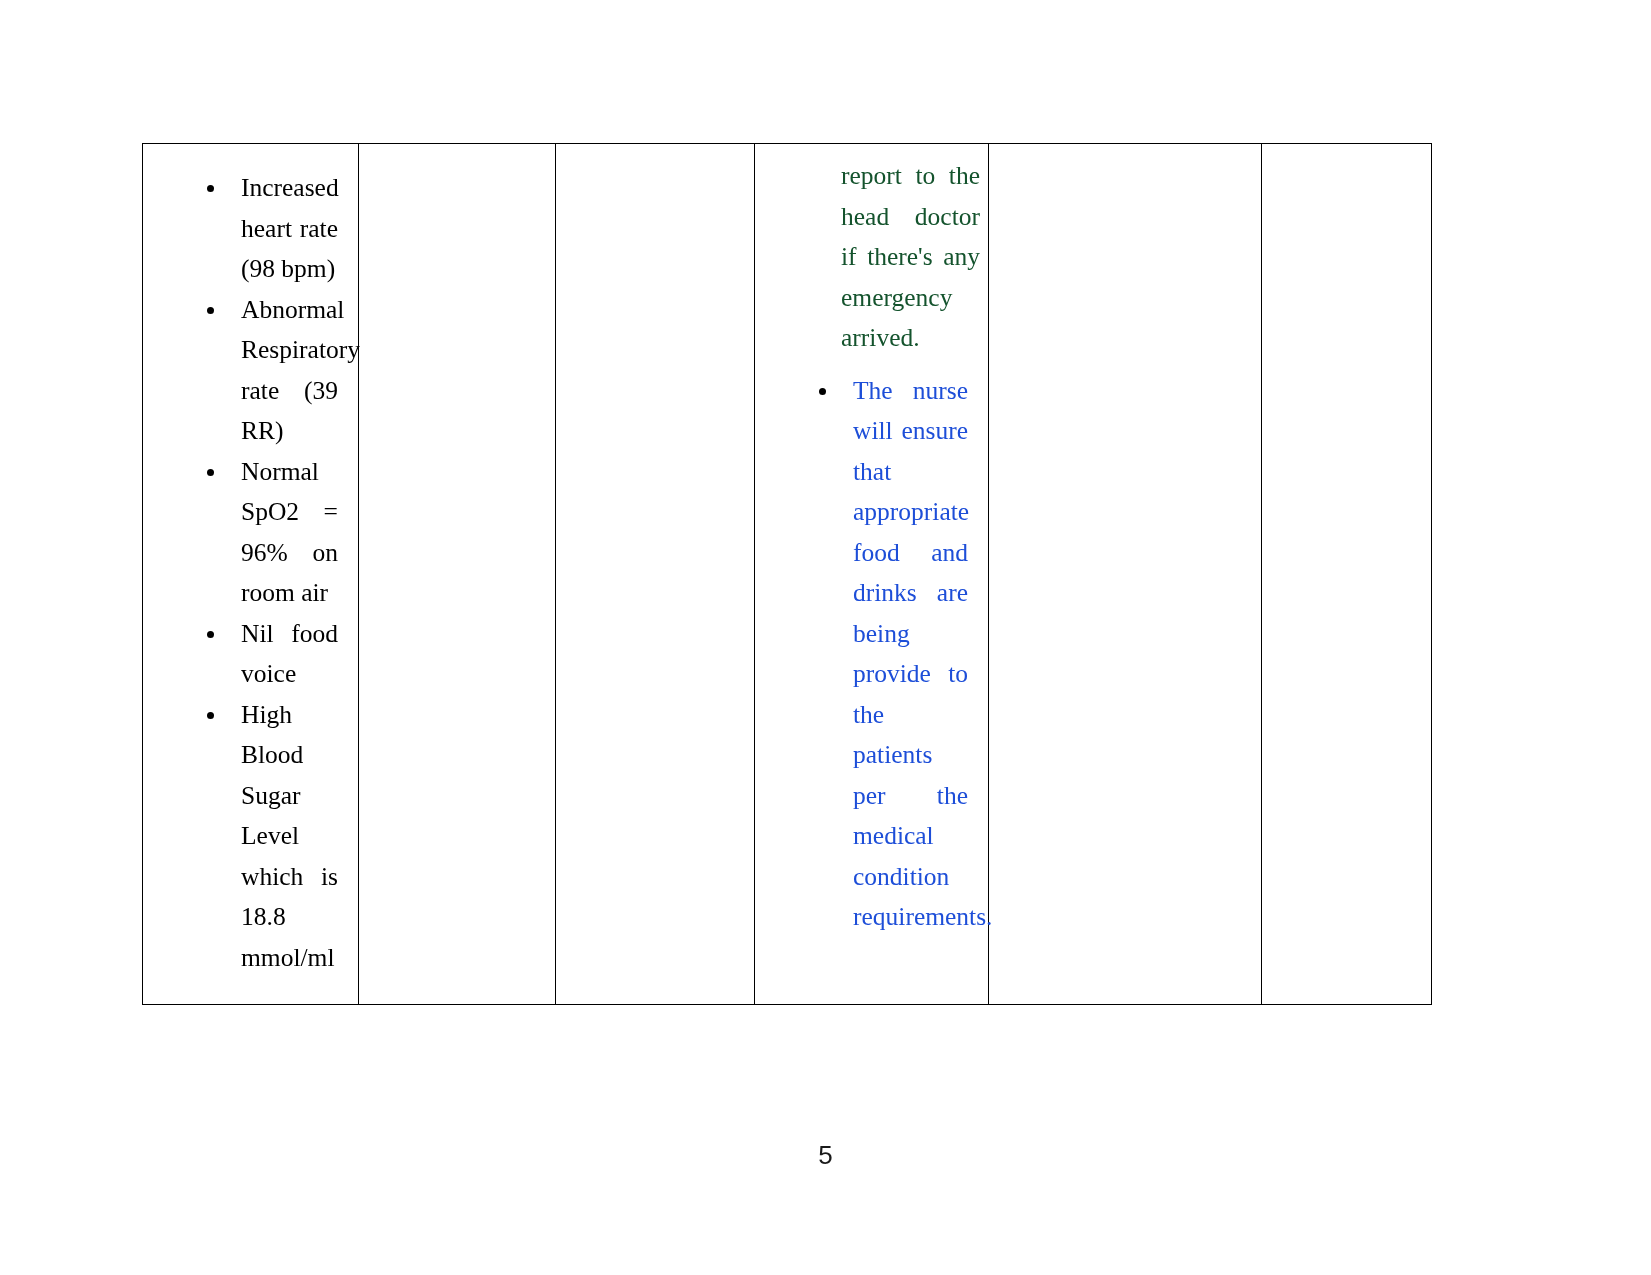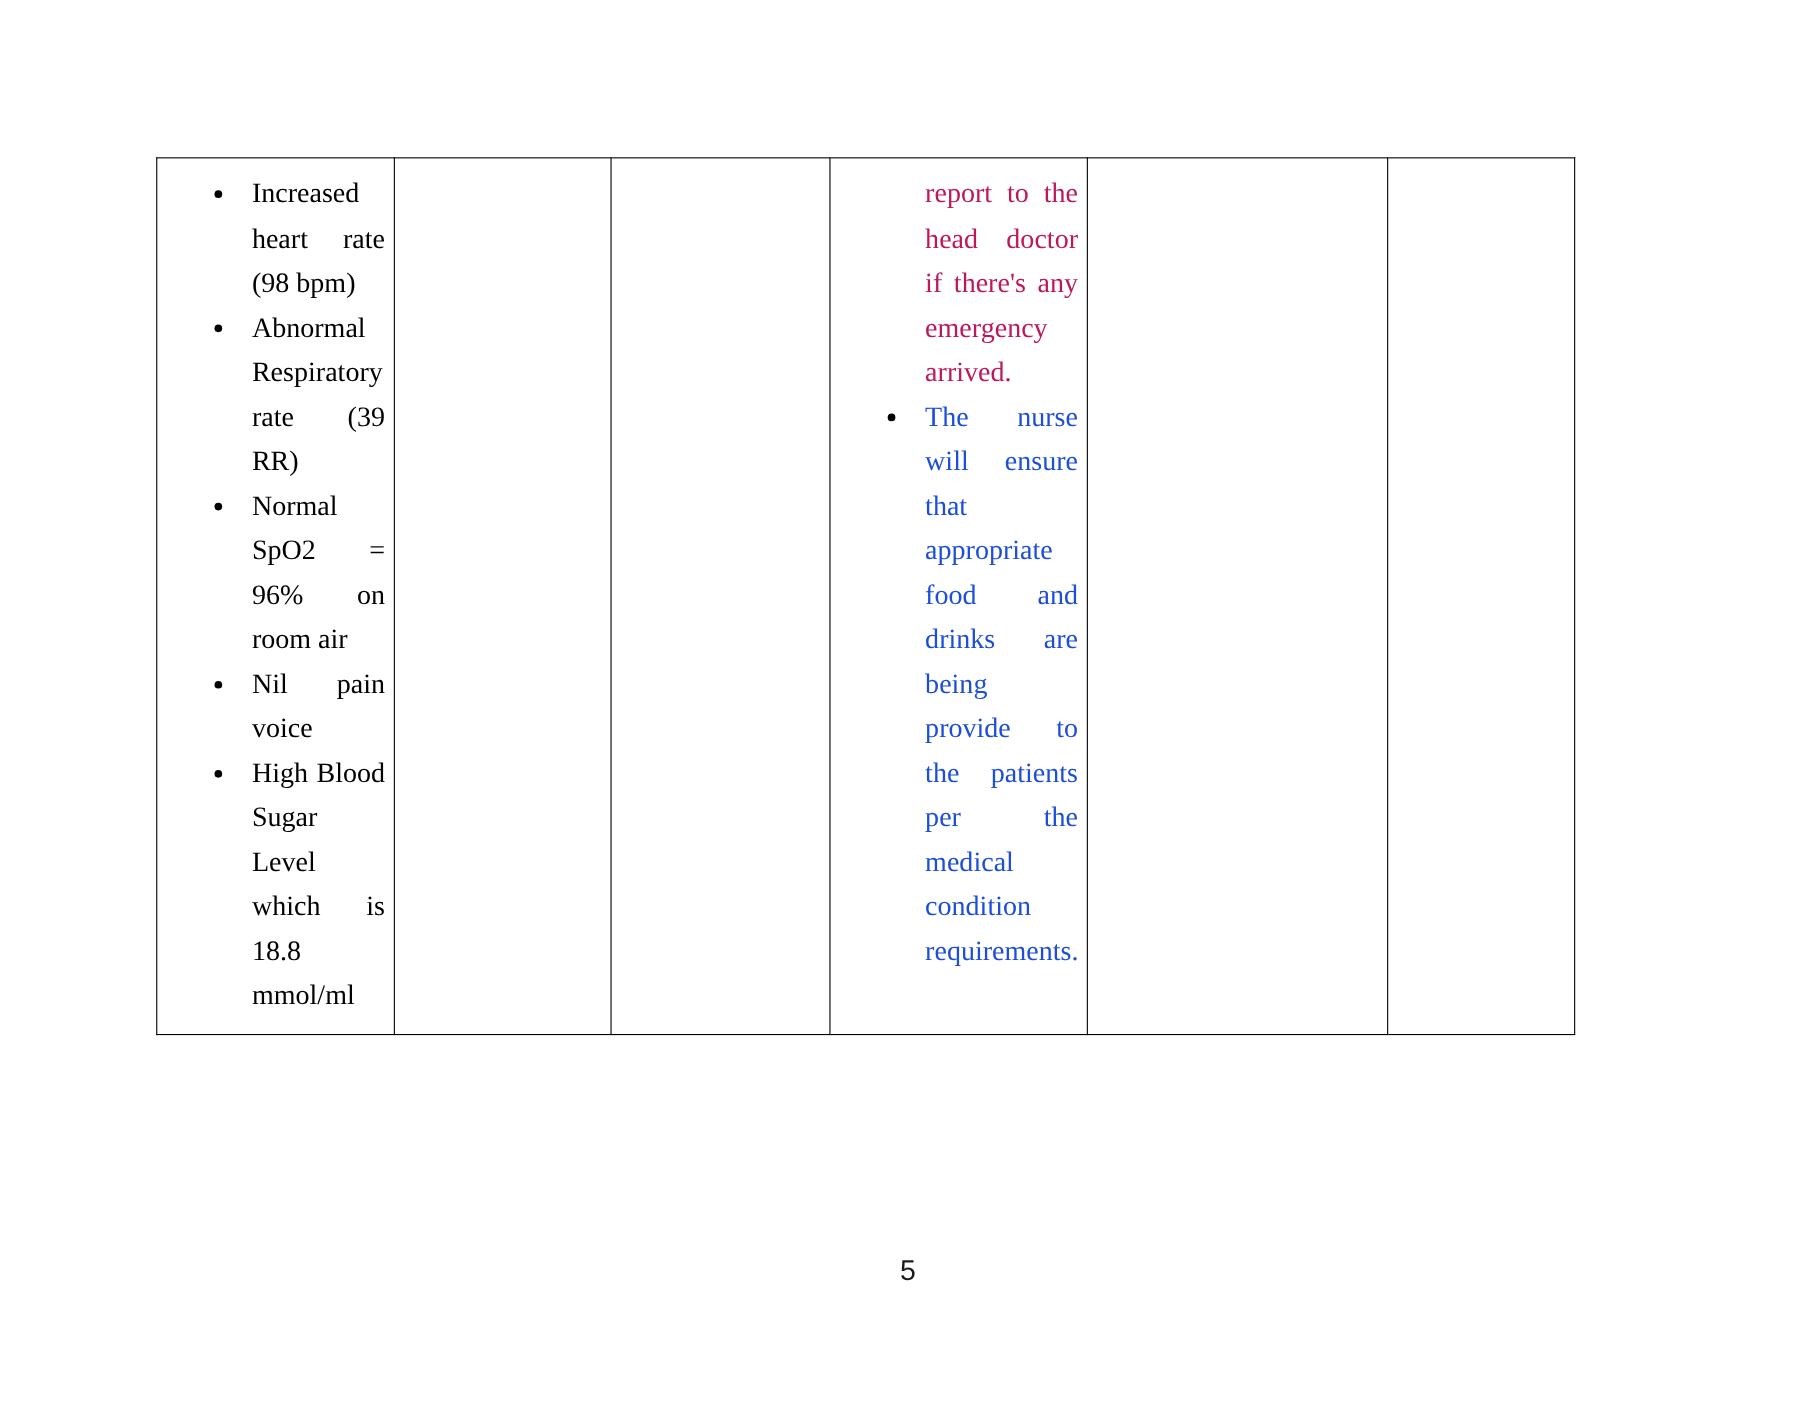--- a/index.html
+++ b/index.html
@@ -49,21 +49,21 @@
   .col-5 { width: 272px; }
   .col-6 { width: 169px; }
 
   
   .cell-inner {
     padding: 12px 8px 14px 8px;
   }
 
   ul.bullets {
     list-style: none;
-    margin: 0;
+    margin: 12px;
     padding: 0;
     font-family: Liberation Serif, serif;
   }
 
   ul.bullets > li {
     position: relative;
     padding-left: 78px;
     margin: 0 0 0 0;
     font-size: 25.5px;
     line-height: 40.5px;
@@ -94,21 +94,21 @@
   .red-cell .cell-inner { color: #C00000; }
   .red-cell ul.bullets > li { color: #1d4ed8; }
   .red-cell ul.bullets > li::before { background: #000000; }
 
   .cont-para {
     font-size: 25.5px;
     line-height: 40.5px;
     text-align: justify;
     padding-left: 78px;
     margin: 0;
-    color: #be185d;
+    color: #14532d;
   }
   .cont-para .txt { display: block; text-align: justify; }
 
   .empty-cell { height: 100%; }
 
   
   .page-number {
     position: absolute;
     left: 0;
     top: 1140px;
@@ -134,21 +134,21 @@
               <li>
                   <span class="txt">Increased heart rate (98 bpm)</span>
                 </li>
               <li>
                   <span class="txt">Abnormal Respiratory rate (39 RR)</span>
                 </li>
               <li>
                   <span class="txt">Normal SpO2 = 96% on room air</span>
                 </li>
               <li>
-                  <span class="txt">Nil pain voice</span>
+                  <span class="txt">Nil food voice</span>
                 </li>
               <li>
                   <span class="txt">High Blood Sugar Level which is 18.8 mmol/ml</span>
                 </li>
             </ul>
           </div>
         </td>
 
         <td class="col-2">
           <div class="cell-inner empty-cell"></div>

